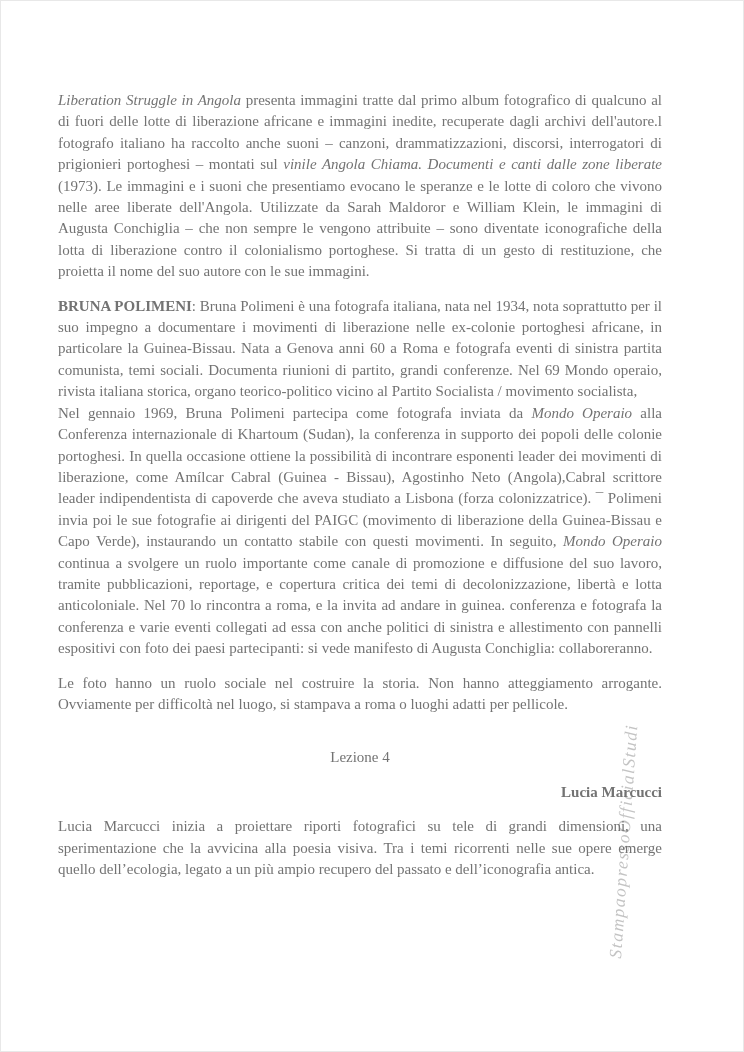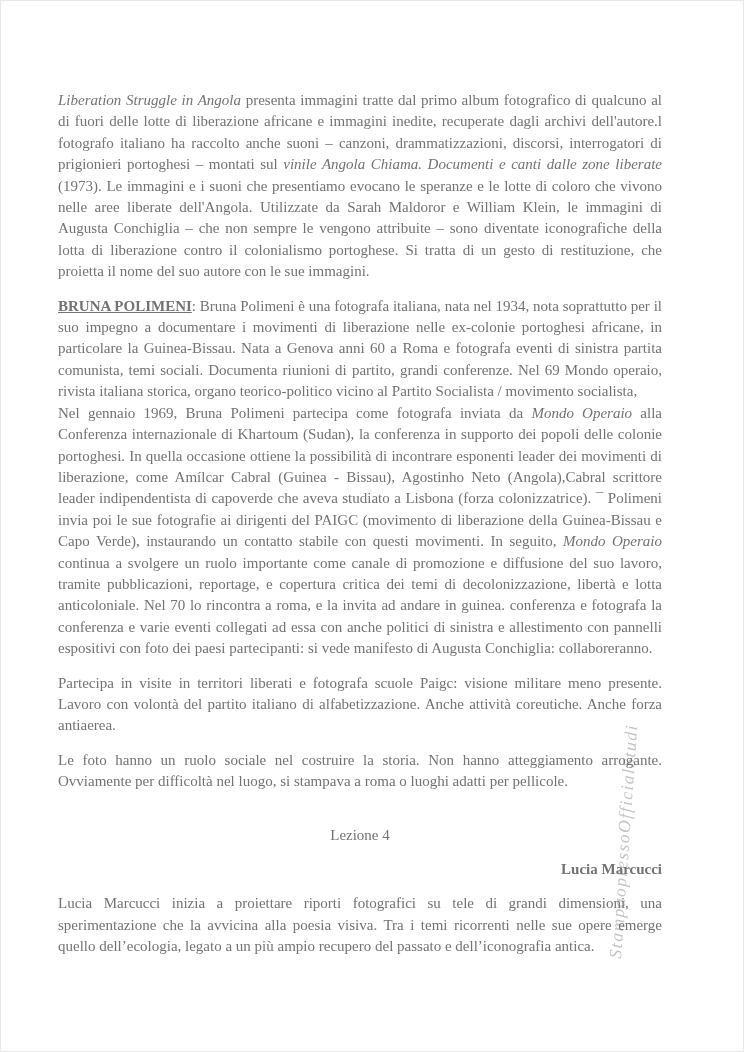--- a/index.html
+++ b/index.html
@@ -34,21 +34,21 @@
     margin: 0 0 13px 0;
   }
   .lesson {
     margin-top: 32px !important;
     text-align: center;
   }
   .h-bold {
     font-weight: bold;
     text-align: right;
   }
-  b { font-weight: bold; text-decoration: underline; }
+  b { font-weight: bold; }
   i { font-style: italic; }
   .watermark {
     position: absolute;
     left: 626px;
     top: 938px;
     transform-origin: 0 100%;
     transform: rotate(-86deg);
     white-space: nowrap;
     font-family: "Liberation Serif", serif;
     font-style: italic;
@@ -64,21 +64,20 @@
 <div class="sheet">
 
   <div class="watermark">StampaopressoOfficialStudi</div>
 
   <main class="content">
 
     <p><i>Liberation Struggle in Angola</i><span> presenta immagini tratte dal primo album fotografico di qualcuno al di fuori delle lotte di liberazione africane e immagini inedite, recuperate dagli archivi dell'autore.l fotografo italiano ha raccolto anche suoni – canzoni, drammatizzazioni, discorsi, interrogatori di prigionieri portoghesi – montati sul </span><i>vinile Angola Chiama. Documenti e canti dalle zone liberate</i><span> (1973). Le immagini e i suoni che presentiamo evocano le speranze e le lotte di coloro che vivono nelle aree liberate dell'Angola. Utilizzate da Sarah Maldoror e William Klein, le immagini di Augusta Conchiglia – che non sempre le vengono attribuite – sono diventate iconografiche della lotta di liberazione contro il colonialismo portoghese. Si tratta di un gesto di restituzione, che proietta il nome del suo autore con le sue immagini.</span></p>
 
     <p><b>BRUNA POLIMENI</b><span>: Bruna Polimeni è una fotografa italiana, nata nel 1934, nota soprattutto per il suo impegno a documentare i movimenti di liberazione nelle ex-colonie portoghesi africane, in particolare la Guinea-Bissau. Nata a Genova anni 60 a Roma e fotografa eventi di sinistra partita comunista, temi sociali. Documenta riunioni di partito, grandi conferenze. Nel 69 Mondo operaio, rivista italiana storica, organo teorico-politico vicino al Partito Socialista / movimento socialista,</span><br><span>Nel gennaio 1969, Bruna Polimeni partecipa come fotografa inviata da </span><i>Mondo Operaio</i><span> alla Conferenza internazionale di Khartoum (Sudan), la conferenza in supporto dei popoli delle colonie portoghesi. In quella occasione ottiene la possibilità di incontrare esponenti leader dei movimenti di liberazione, come Amílcar Cabral (Guinea - Bissau), Agostinho Neto (Angola),Cabral scrittore leader indipendentista di capoverde che aveva studiato a Lisbona (forza colonizzatrice). ¯ Polimeni invia poi le sue fotografie ai dirigenti del PAIGC (movimento di liberazione della Guinea-Bissau e Capo Verde), instaurando un contatto stabile con questi movimenti. In seguito, </span><i>Mondo Operaio</i><span> continua a svolgere un ruolo importante come canale di promozione e diffusione del suo lavoro, tramite pubblicazioni, reportage, e copertura critica dei temi di decolonizzazione, libertà e lotta anticoloniale. Nel 70 lo rincontra a roma, e la invita ad andare in guinea. conferenza e fotografa la conferenza e varie eventi collegati ad essa con anche politici di sinistra e allestimento con pannelli espositivi con foto dei paesi partecipanti: si vede manifesto di Augusta Conchiglia: collaboreranno.</span></p>
 
-    <p>Partecipa in visite in territori liberati e fotografa scuole Paigc: visione militare meno presente. Lavoro con volontà del partito italiano di alfabetizzazione. Anche attività coreutiche. Anche forza antiaerea.</p>
 
     <p>Le foto hanno un ruolo sociale nel costruire la storia. Non hanno atteggiamento arrogante. Ovviamente per difficoltà nel luogo, si stampava a roma o luoghi adatti per pellicole.</p>
 
     <p class="lesson">Lezione 4</p>
 
     <p class="h-bold">Lucia Marcucci</p>
 
     <p>Lucia Marcucci inizia a proiettare riporti fotografici su tele di grandi dimensioni, una sperimentazione che la avvicina alla poesia visiva. Tra i temi ricorrenti nelle sue opere emerge quello dell’ecologia, legato a un più ampio recupero del passato e dell’iconografia antica.</p>
 
 

